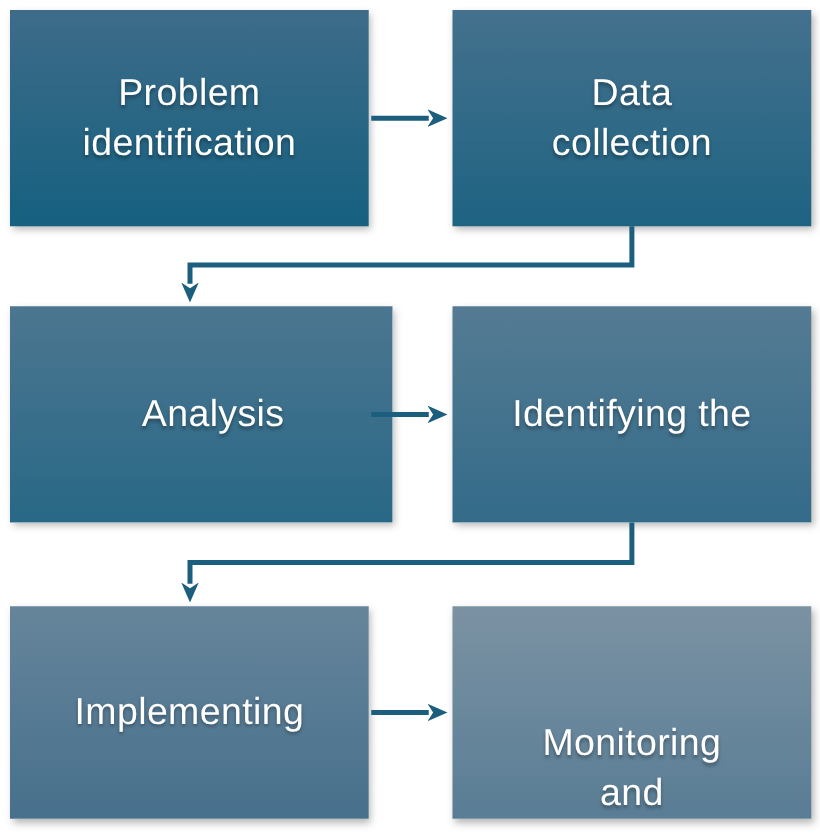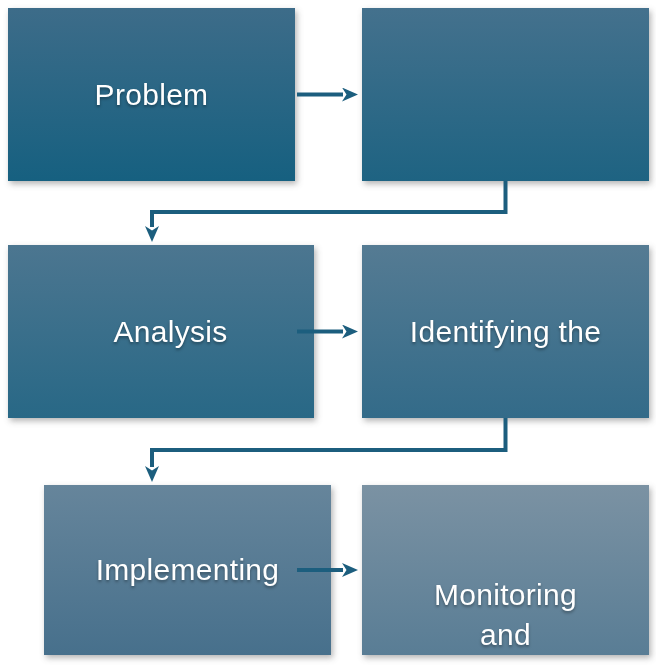--- a/index.html
+++ b/index.html
@@ -50,39 +50,42 @@
   }
 </style>
 </head>
 <body style="background: rgb(255, 255, 255);">
 
 <div class="stage">
 
   <div class="node row-1 col-1" style="background: linear-gradient(rgb(61, 108, 137), rgb(22, 96, 128)); color: rgb(255, 255, 255);">
     <div class="node-label">
       <div>Problem</div>
+      <div>identification</div>
     </div>
   </div>
   <div class="node row-1 col-2" style="background: linear-gradient(rgb(68, 113, 141), rgb(30, 99, 130)); color: rgb(255, 255, 255);">
     <div class="node-label">
+      <div>Data</div>
+      <div>collection</div>
     </div>
   </div>
 
   <div class="node row-2 col-1" style="background: linear-gradient(rgb(76, 118, 144), rgb(40, 104, 134)); color: rgb(255, 255, 255); padding-left: 19px;">
     <div class="node-label">
       <div>Analysis</div>
     </div>
   </div>
   <div class="node row-2 col-2" style="background: linear-gradient(rgb(85, 123, 147), rgb(51, 107, 137)); color: rgb(255, 255, 255);">
     <div class="node-label">
       <div>Identifying the</div>
     </div>
   </div>
 
-  <div class="node row-3 col-1" style="background: linear-gradient(rgb(102, 133, 155), rgb(71, 112, 140)); color: rgb(255, 255, 255); margin-left: 36px;">
+  <div class="node row-3 col-1" style="background: linear-gradient(rgb(102, 133, 155), rgb(71, 112, 140)); color: rgb(255, 255, 255);">
     <div class="node-label">
       <div>Implementing</div>
     </div>
   </div>
   <div class="node row-3 col-2" style="background: linear-gradient(rgb(123, 146, 163), rgb(89, 125, 149)); color: rgb(255, 255, 255); align-items: flex-end;">
     <div class="node-label">
       <div>Monitoring</div>
       <div>and</div>
     </div>
   </div>

